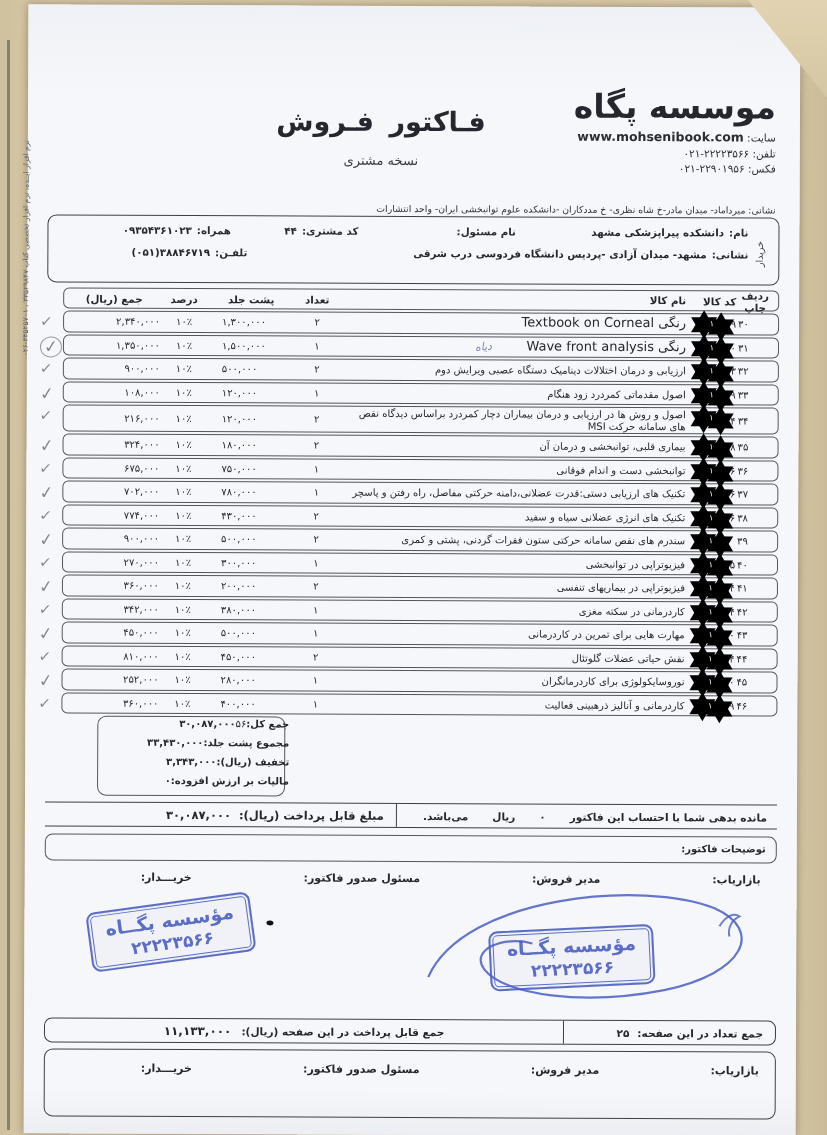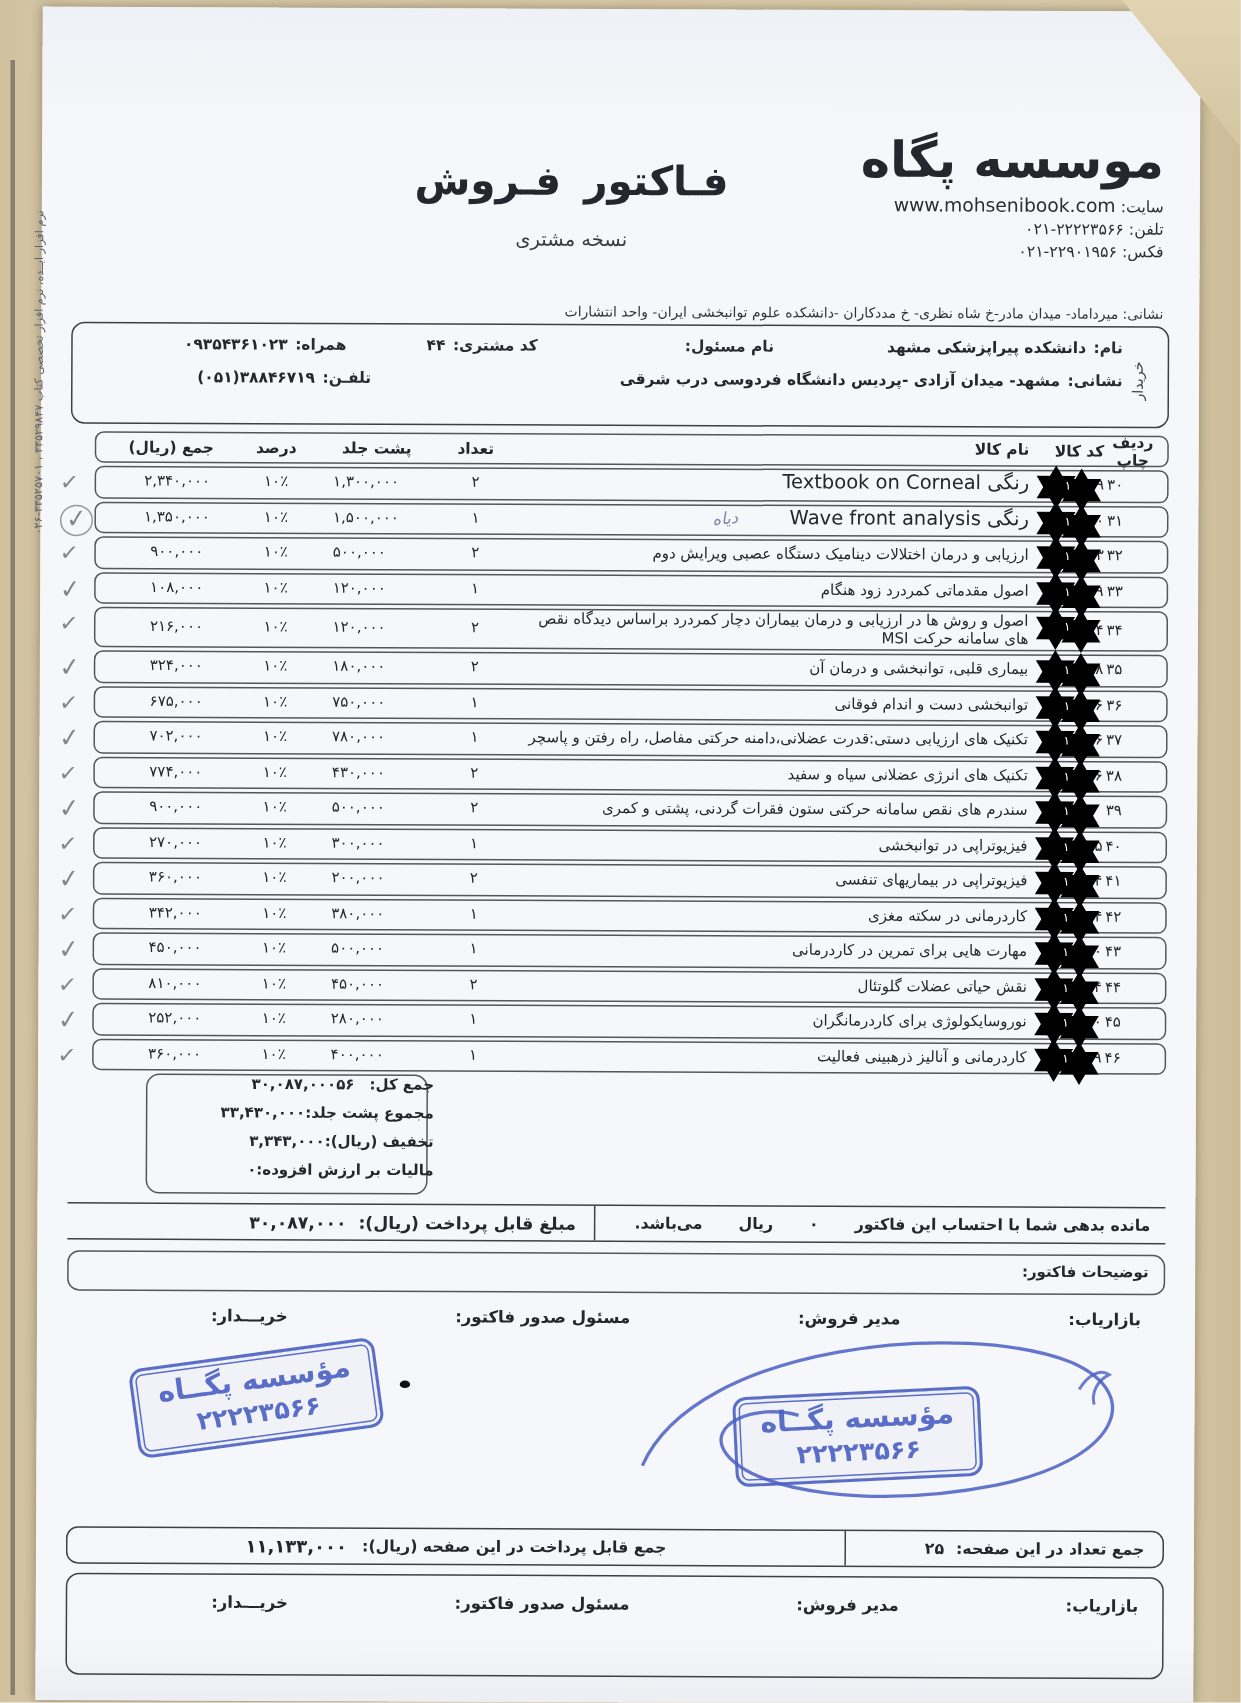--- a/index.html
+++ b/index.html
@@ -25,21 +25,21 @@
     clip-path:polygon(16% 0,100% 0,100% 100%);}
   .side-note{position:absolute;top:352px;left:-6px;transform:rotate(-90deg);transform-origin:0 0;
     font-size:7.5px;color:#5d6270;white-space:nowrap;letter-spacing:.3px;z-index:4}
   .content{position:relative;height:100%;padding:80px 20px 0 20px;direction:rtl}
 
   
   .header{position:relative;height:130px}
   .org{position:absolute;right:4px;top:0;text-align:right}
   .org-name{font-size:33px;font-weight:bold;letter-spacing:1px}
   .org-line{font-size:10.5px;margin-top:3px;color:#2c2c34}
-  .org-line .site-url{font-weight:normal;font-size:12.5px}
+  .org-line .site-url{font-weight:bold;font-size:12.5px}
   .org-address{position:absolute;right:4px;bottom:2px;font-size:9.3px;width:63%;text-align:right;color:#33333b}
   .title-wrap{position:absolute;right:35%;left:26%;top:20px;text-align:center}
   .title{font-size:27px;font-weight:bold;word-spacing:6px;letter-spacing:1px}
   .subtitle{font-size:13px;margin-top:16px;letter-spacing:1px;color:#3a3a42}
   .meta{position:absolute;left:10px;top:12px;width:185px;text-align:right}
   .meta-line{font-size:10px;margin-bottom:7px;color:#2e2e36}
   .meta-line.first{font-size:11.5px;font-weight:bold}
   .meta .m-val{margin-right:4px}
 
   
@@ -61,42 +61,42 @@
   .thead{height:21px;font-weight:bold;font-size:10.3px;margin-bottom:2px}
   .trow{min-height:21.5px;margin-bottom:2px;position:relative;font-size:10px}
   .c{display:inline-block}
   .radif{width:38px;text-align:left;padding-left:2px}
   .code{width:44px;text-align:right}
   .name{flex:1;text-align:right;padding-right:6px;line-height:1.15}
   .name .nm.latin{font-size:13px}
   .qty{width:46px;text-align:center}
   .price{width:86px;text-align:left;padding-left:14px}
   .pct{width:48px;text-align:center}
-  .total{width:92px;text-align:center;padding-left:8px}
+  .total{width:92px;text-align:right;padding-left:8px}
   .thead .radif,.thead .price,.thead .total{text-align:center;padding:0}
   .hand{font-style:italic;color:#7d86ab;font-size:11px;margin-right:34px;display:inline-block;transform:rotate(-5deg)}
 
   
   .stars{position:absolute;right:44px;top:-4px;width:52px;height:30px;z-index:3;pointer-events:none}
   .s6{position:absolute;width:0;height:0;border-left:13px solid transparent;border-right:13px solid transparent;border-bottom:22px solid #000;top:2px}
   .s6::after{content:"";position:absolute;left:-13px;top:7px;width:0;height:0;
     border-left:13px solid transparent;border-right:13px solid transparent;border-top:22px solid #000}
   .s6.a{right:0}
   .s6.b{right:17px;top:0}
   .sd{position:absolute;right:20px;top:9px;color:#fff;font-size:8px;font-style:normal;z-index:4}
 
   .check{position:absolute;left:-24px;top:1px;color:var(--pencil);font-size:17px;transform:rotate(-6deg)}
   .trow:nth-child(odd) .check{transform:rotate(4deg);font-size:15px}
   .check.circled{border:1.6px solid #9a9aa0;border-radius:50%;padding:0 3px;line-height:1.1}
   .notes-empty{flex:1;border:1.5px solid var(--line);border-radius:9px;margin-right:246px;margin-left:18px;position:absolute;right:246px;left:34px;height:80px}
   .sumwrap{position:relative;height:84px}
   .sums{position:absolute;right: auto;left:16px;width:228px;top:2px}
   .sline{display:flex;align-items:baseline;font-size:10px;margin-bottom:8px}
   .s-lbl{font-weight:600}
-  .s-extra{margin-right:10px;font-weight:bold}
+  .s-extra{margin-right:0;font-weight:normal}
   .s-val{margin-inline-start:auto;font-weight:600}
 
   .payrow{display:flex;align-items:center;border-top:1.6px solid #3f4046;border-bottom:1.6px solid #3f4046;
     height:25px;font-size:10.5px;margin-top:2px}
   .balance{flex:1;display:flex;align-items:center;padding:0 10px 0 26px;gap:0;justify-content:space-between;font-weight:bold}
   .payable{width:352px;border-right:1.3px solid #3f4046;height:100%;display:flex;align-items:center;padding-right:12px;gap:8px;font-weight:bold;font-size:11.5px}
 
   .notesbox{border:1.5px solid var(--line);border-radius:8px;height:27px;margin-top:7px;
     padding:6px 10px;font-size:10px;font-weight:bold}
 

